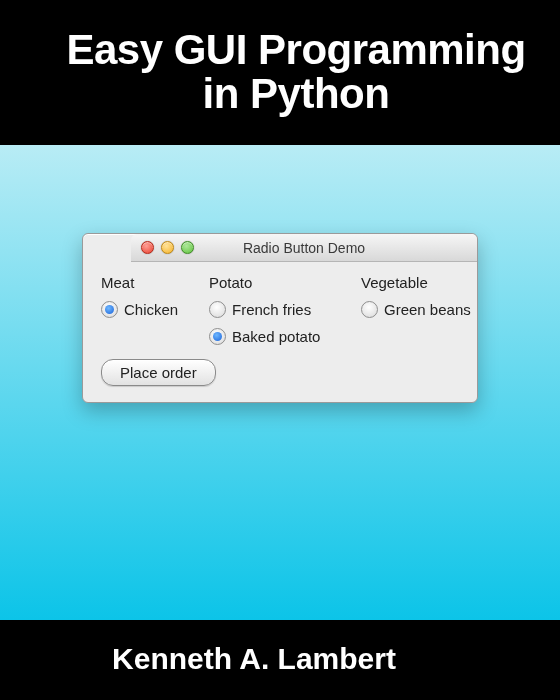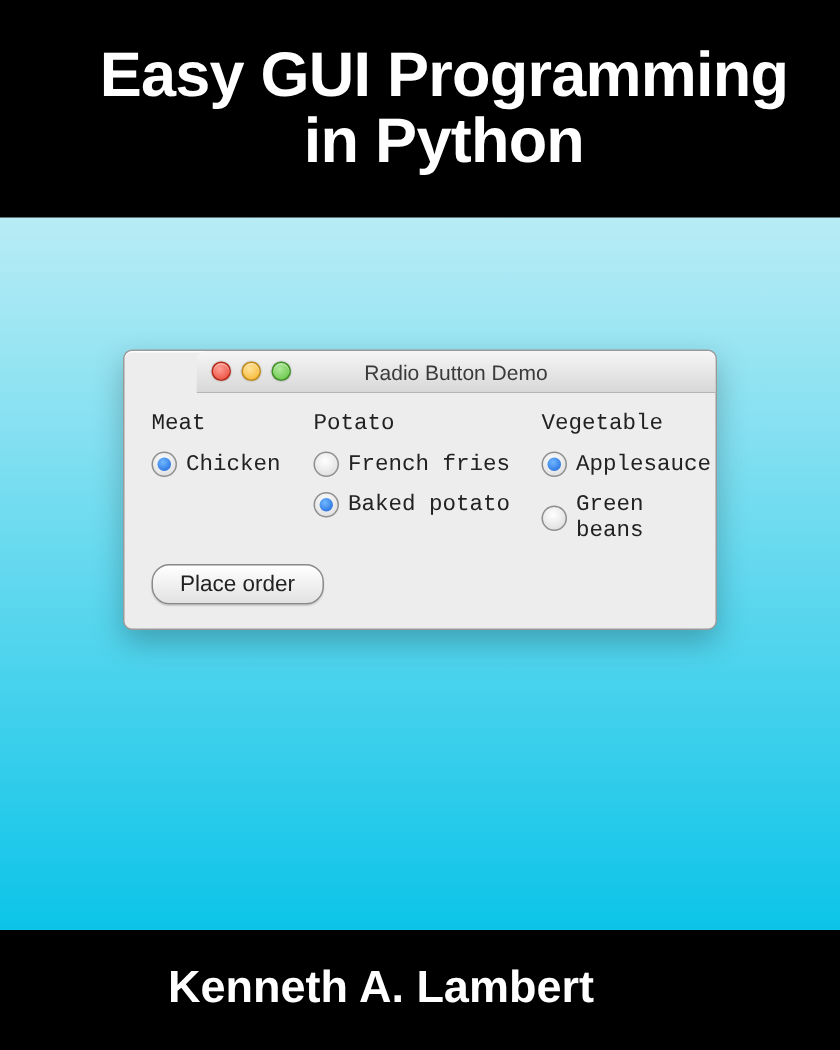--- a/index.html
+++ b/index.html
@@ -108,21 +108,20 @@
 
   .window-body {
     padding: 12px 18px 16px 18px;
   }
   .columns {
     display: flex;
     gap: 12px;
   }
   .col {
     flex: 0 0 auto;
-    font-family: Liberation Mono, monospace;
   }
   .col-meat { width: 96px; }
   .col-potato { width: 140px; }
   .col-veg { width: 120px; }
   .col-header {
     font-size: 15px;
     color: #222;
     margin-bottom: 10px;
   }
   .radio-row {
@@ -206,24 +205,20 @@
             </div>
             <div class="radio-row">
               <span class="radio selected"></span>
               <span>Baked potato</span>
             </div>
           </div>
 
           <div class="col col-veg">
             <div class="col-header">Vegetable</div>
             <div class="radio-row">
-              <span class="radio selected"></span>
-              <span>Applesauce</span>
-            </div>
-            <div class="radio-row">
               <span class="radio"></span>
               <span>Green beans</span>
             </div>
           </div>
 
         </div>
 
         <div class="place-order-row">
           <span class="mac-button">Place order</span>
         </div>

